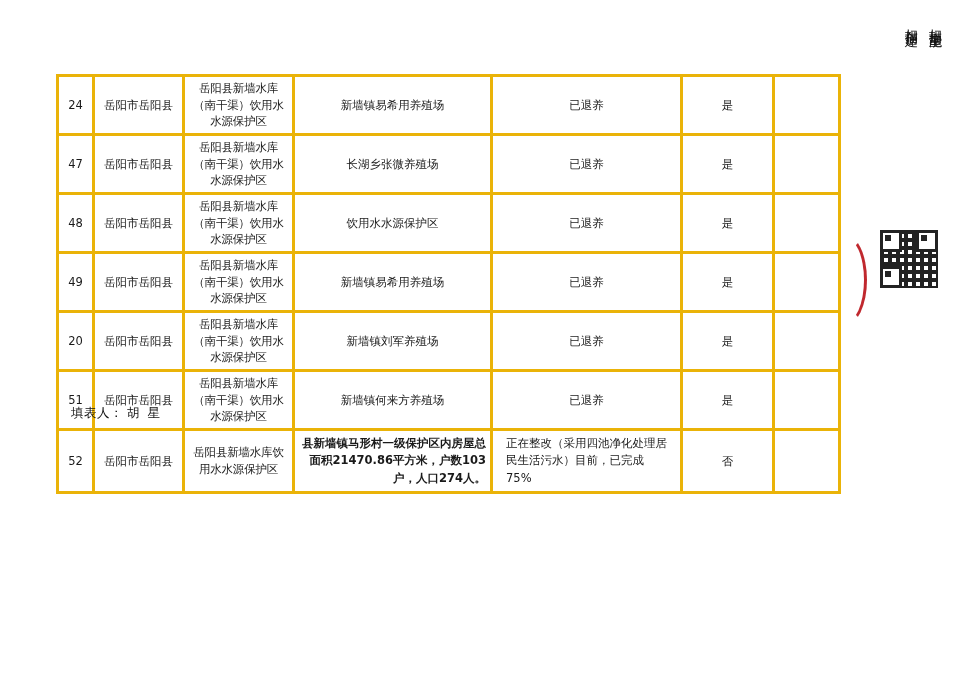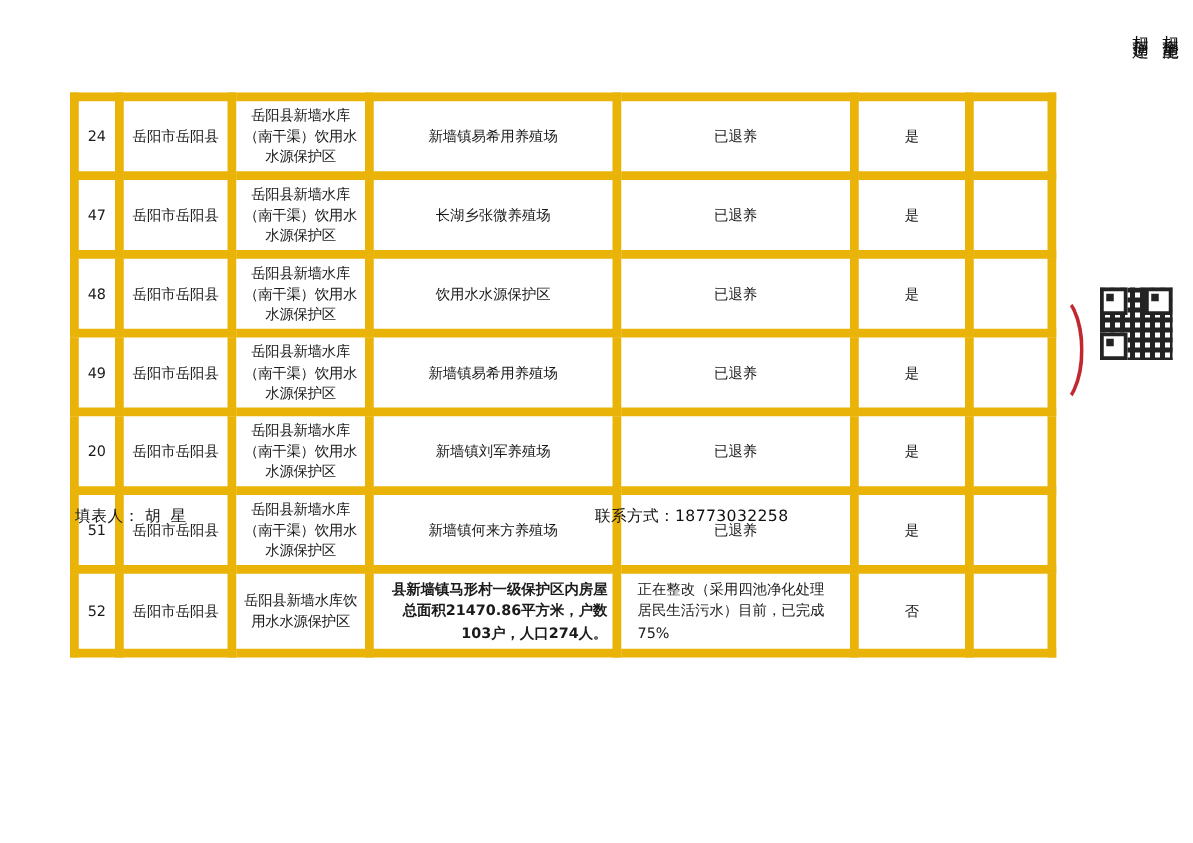--- a/index.html
+++ b/index.html
@@ -25,21 +25,21 @@
 
   table.doc-table {
     position: absolute;
     left: 56px;
     top: 74px;
     width: 782px;
     border-collapse: collapse;
     table-layout: fixed;
   }
   table.doc-table td {
-    border: 7px solid #eab308;
+    border: 3px solid #eab308;
     font-size: 11.5px;
     line-height: 1.45;
     text-align: center;
     vertical-align: middle;
     padding: 3px 4px;
     color: #1a1a1a;
   }
   .col-no    { width: 36px; }
   .col-area  { width: 90px; font-weight: bold; }
   .col-zone  { width: 110px; font-weight: bold; text-align: center; }
@@ -74,21 +74,21 @@
   .footer-row {
     position: absolute;
     left: 56px;
     top: 405px;
     width: 782px;
     height: 22px;
     font-size: 12.5px;
   }
   .footer-left {
     position: absolute;
-    left: 4px;
+    left: 15px;
     top: 0;
     letter-spacing: 0.5px;
   }
   .footer-right {
     position: absolute;
     left: 420px;
     top: 0;
     letter-spacing: 0.3px;
   }
   .filler-name {
@@ -243,21 +243,20 @@
         <td>否</td>
         <td></td>
       </tr>
     </tbody>
   </table>
 
   <div class="footer-row">
     <div class="footer-left">
       <span>填表人：</span><span class="filler-name">胡 星</span>
     </div>
-    <div class="footer-right">联系方式：18773032258</div>
   </div>
 
   <div class="scan-block">
     <div class="scan-text">扫描全能王</div>
     <div class="scan-text second">扫描创建</div>
     <div class="qr">
       <div class="qr-corner qr-tl">
           <i></i>
         </div>
       <div class="qr-corner qr-tr">

